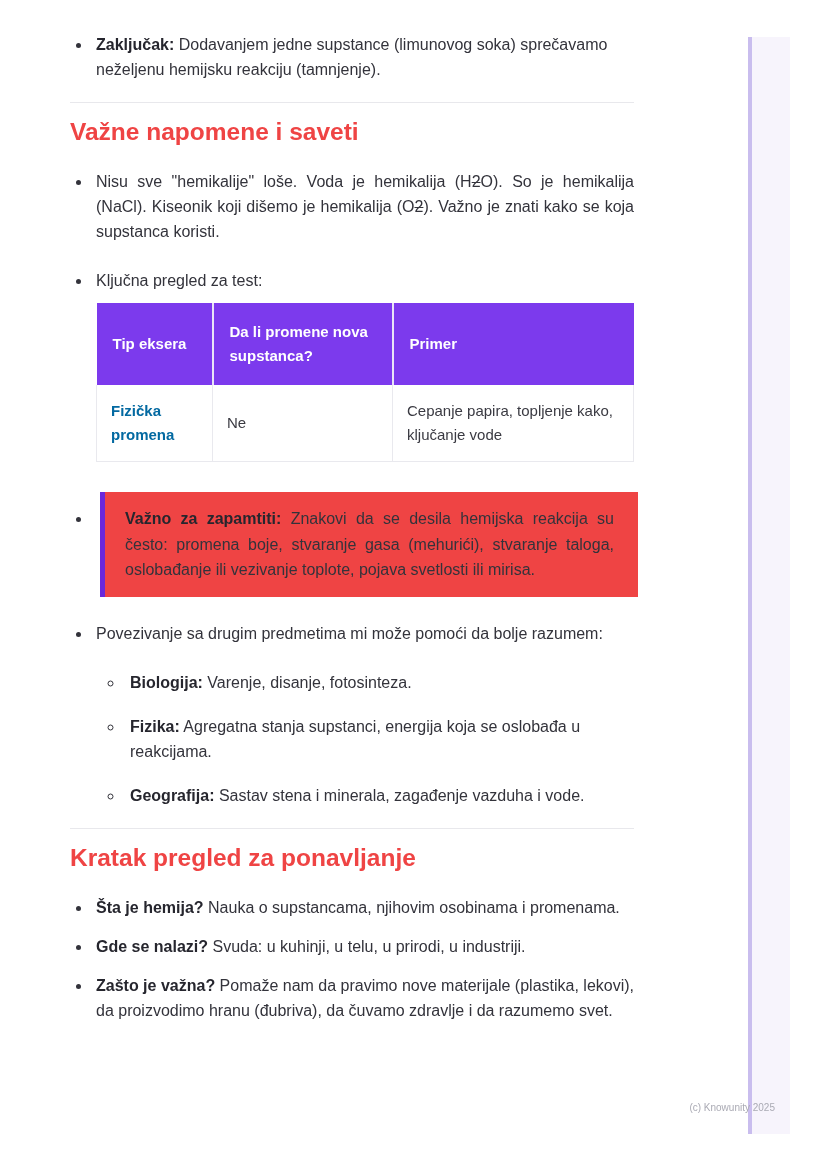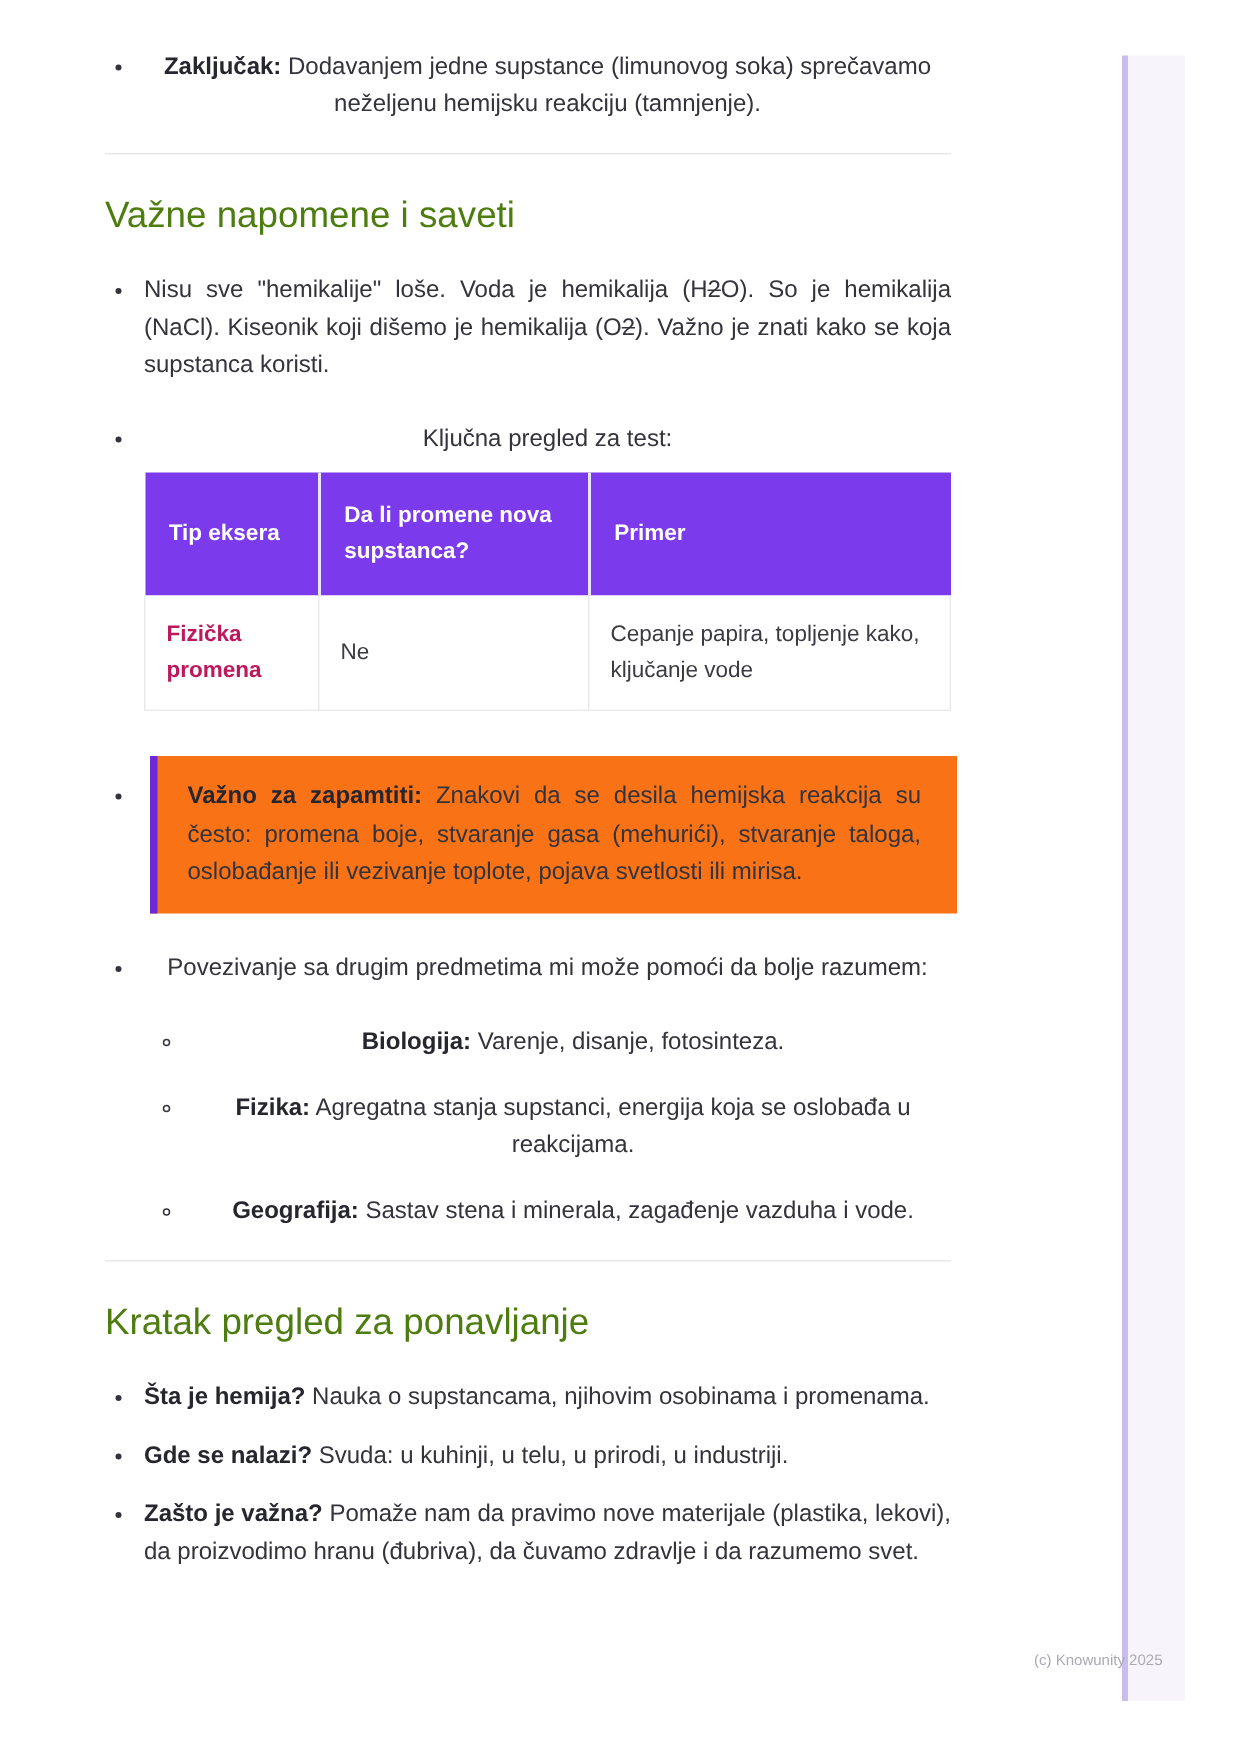--- a/index.html
+++ b/index.html
@@ -14,37 +14,37 @@
   .content {
     position:absolute;
     left:70px; top:0;
     width:564px;
     padding-top:32px;
     font-size:16px;
     line-height:25px;
   }
   ul.main { list-style:disc outside; padding-left:22px; }
   ul.main > li { padding-left:4px; margin-bottom:24px; }
-  ul.main > li:last-child { margin-bottom:0;text-align:center; }
+  ul.main > li:last-child { margin-bottom:0; }
   p { margin:0; }
   strong, b { color:#26262e; font-weight:bold; }
   .justify { text-align:justify; }
   s { text-decoration:line-through; }
 
   hr.divider {
     border:none;
     border-top:1px solid #e8e8ec;
     margin:20px 0 0 0;
   }
   h2.section-title {
     font-size:24.5px;
     line-height:30px;
-    font-weight:normal;
-    color:#4d7c0f;
-    margin:26px 0 22px 0;
+    font-weight:bold;
+    color:#ef4444;
+    margin:14px 0 22px 0;
   }
 
   table.cmp-table {
     border-collapse:collapse;
     table-layout:fixed;
     width:537px;
     margin:10px 0 30px 26px;
     font-size:15px;
     line-height:24px;
   }
@@ -62,27 +62,27 @@
   table.cmp-table thead th + th { border-left:2px solid #e9e4f7; }
   table.cmp-table tbody td {
     background:#ffffff;
     border:1px solid #e9e9ee;
     border-top:none;
     vertical-align:middle;
     padding:14px 14px;
     color:#3a3a42;
   }
   table.cmp-table tbody td + td { border-left:1px solid #e9e9ee; }
-  table.cmp-table tbody td.bold { font-weight:bold; color:#be185d; }
+  table.cmp-table tbody td.bold { font-weight:bold; color:#0369a1; }
 
   .callout-li { margin-bottom:28px; }
   .callout {
     margin-left:4px;
     width:538px;
-    background:#f97316;
+    background:#ef4444;
     border-left:5px solid #6c28d9;
     padding:14px 24px 14px 20px;
   }
   .callout p { line-height:25.5px; }
 
   ul.sub {
     list-style:circle outside;
     margin:24px 0 0 8px;
     padding-left:20px;
   }

